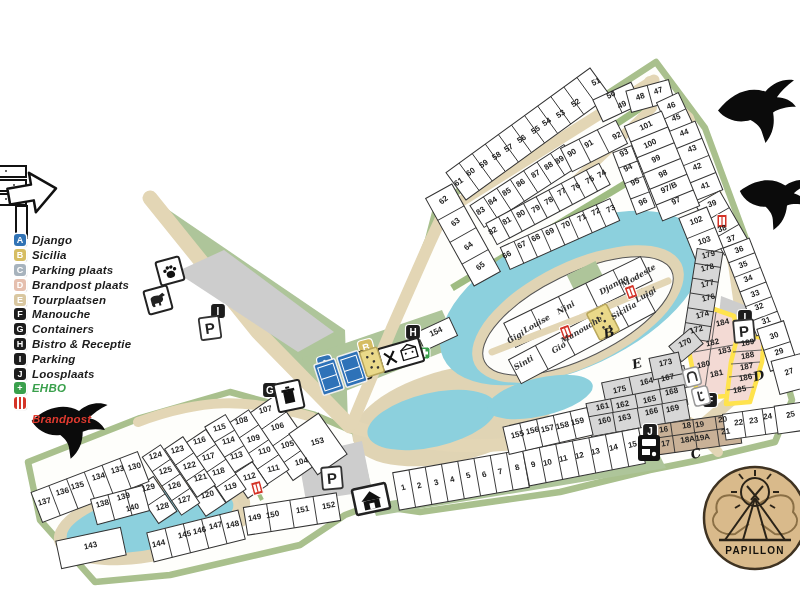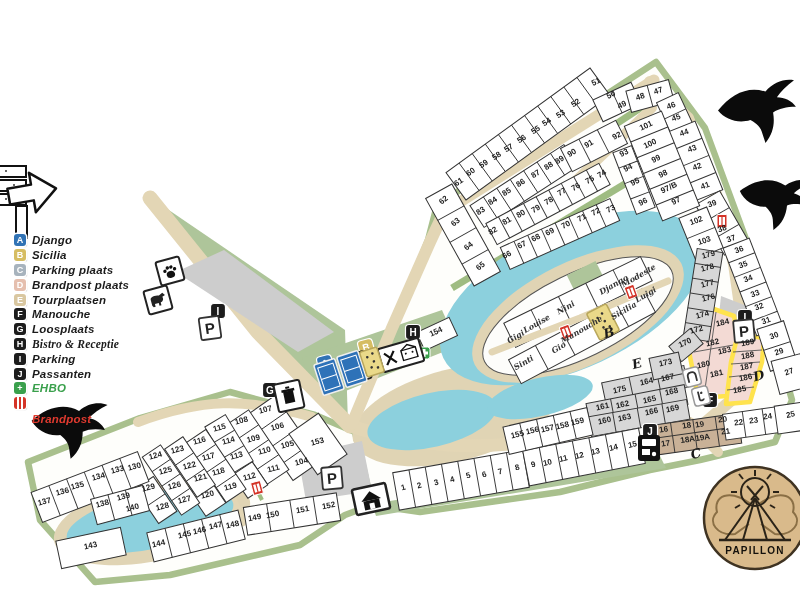--- a/index.html
+++ b/index.html
@@ -790,33 +790,33 @@
       <div class="lrow">
         <span class="lbadge" style="background: rgb(217, 199, 160);">E</span>
         <span class="llabel" style="color: rgb(27, 27, 27); text-align: center;">Tourplaatsen</span>
       </div>
       <div class="lrow">
         <span class="lbadge" style="background: rgb(28, 28, 28);">F</span>
         <span class="llabel" style="color: rgb(27, 27, 27);">Manouche</span>
       </div>
       <div class="lrow">
         <span class="lbadge" style="background: rgb(28, 28, 28);">G</span>
-        <span class="llabel" style="color: rgb(27, 27, 27);">Loosplaats</span>
+        <span class="llabel" style="color: rgb(27, 27, 27);">Containers</span>
       </div>
       <div class="lrow">
         <span class="lbadge" style="background: rgb(28, 28, 28);">H</span>
-        <span class="llabel" style="color: rgb(27, 27, 27); font-family: Liberation Serif, serif;">Bistro &amp; Receptie</span>
+        <span class="llabel" style="color: rgb(27, 27, 27);">Bistro &amp; Receptie</span>
       </div>
       <div class="lrow">
         <span class="lbadge" style="background: rgb(28, 28, 28);">I</span>
         <span class="llabel" style="color: rgb(27, 27, 27);">Parking</span>
       </div>
       <div class="lrow">
         <span class="lbadge" style="background: rgb(28, 28, 28);">J</span>
-        <span class="llabel" style="color: rgb(27, 27, 27);">Passanten</span>
+        <span class="llabel" style="color: rgb(27, 27, 27);">Loosplaats</span>
       </div>
       <div class="lrow">
         <span class="lbadge" style="background: rgb(58, 160, 76);">+</span>
         <span class="llabel" style="color: rgb(58, 160, 76);">EHBO</span>
       </div>
       <div class="lrow">
         <span class="lbadge" style="background: linear-gradient(90deg, rgb(212, 51, 39) 0px, rgb(212, 51, 39) 25%, rgb(255, 255, 255) 25%, rgb(255, 255, 255) 42%, rgb(212, 51, 39) 42%, rgb(212, 51, 39) 58%, rgb(255, 255, 255) 58%, rgb(255, 255, 255) 75%, rgb(212, 51, 39) 75%);"></span>
         <span class="llabel" style="color: rgb(224, 58, 47); margin-top: 31px;">Brandpost</span>
       </div>
     </div>

